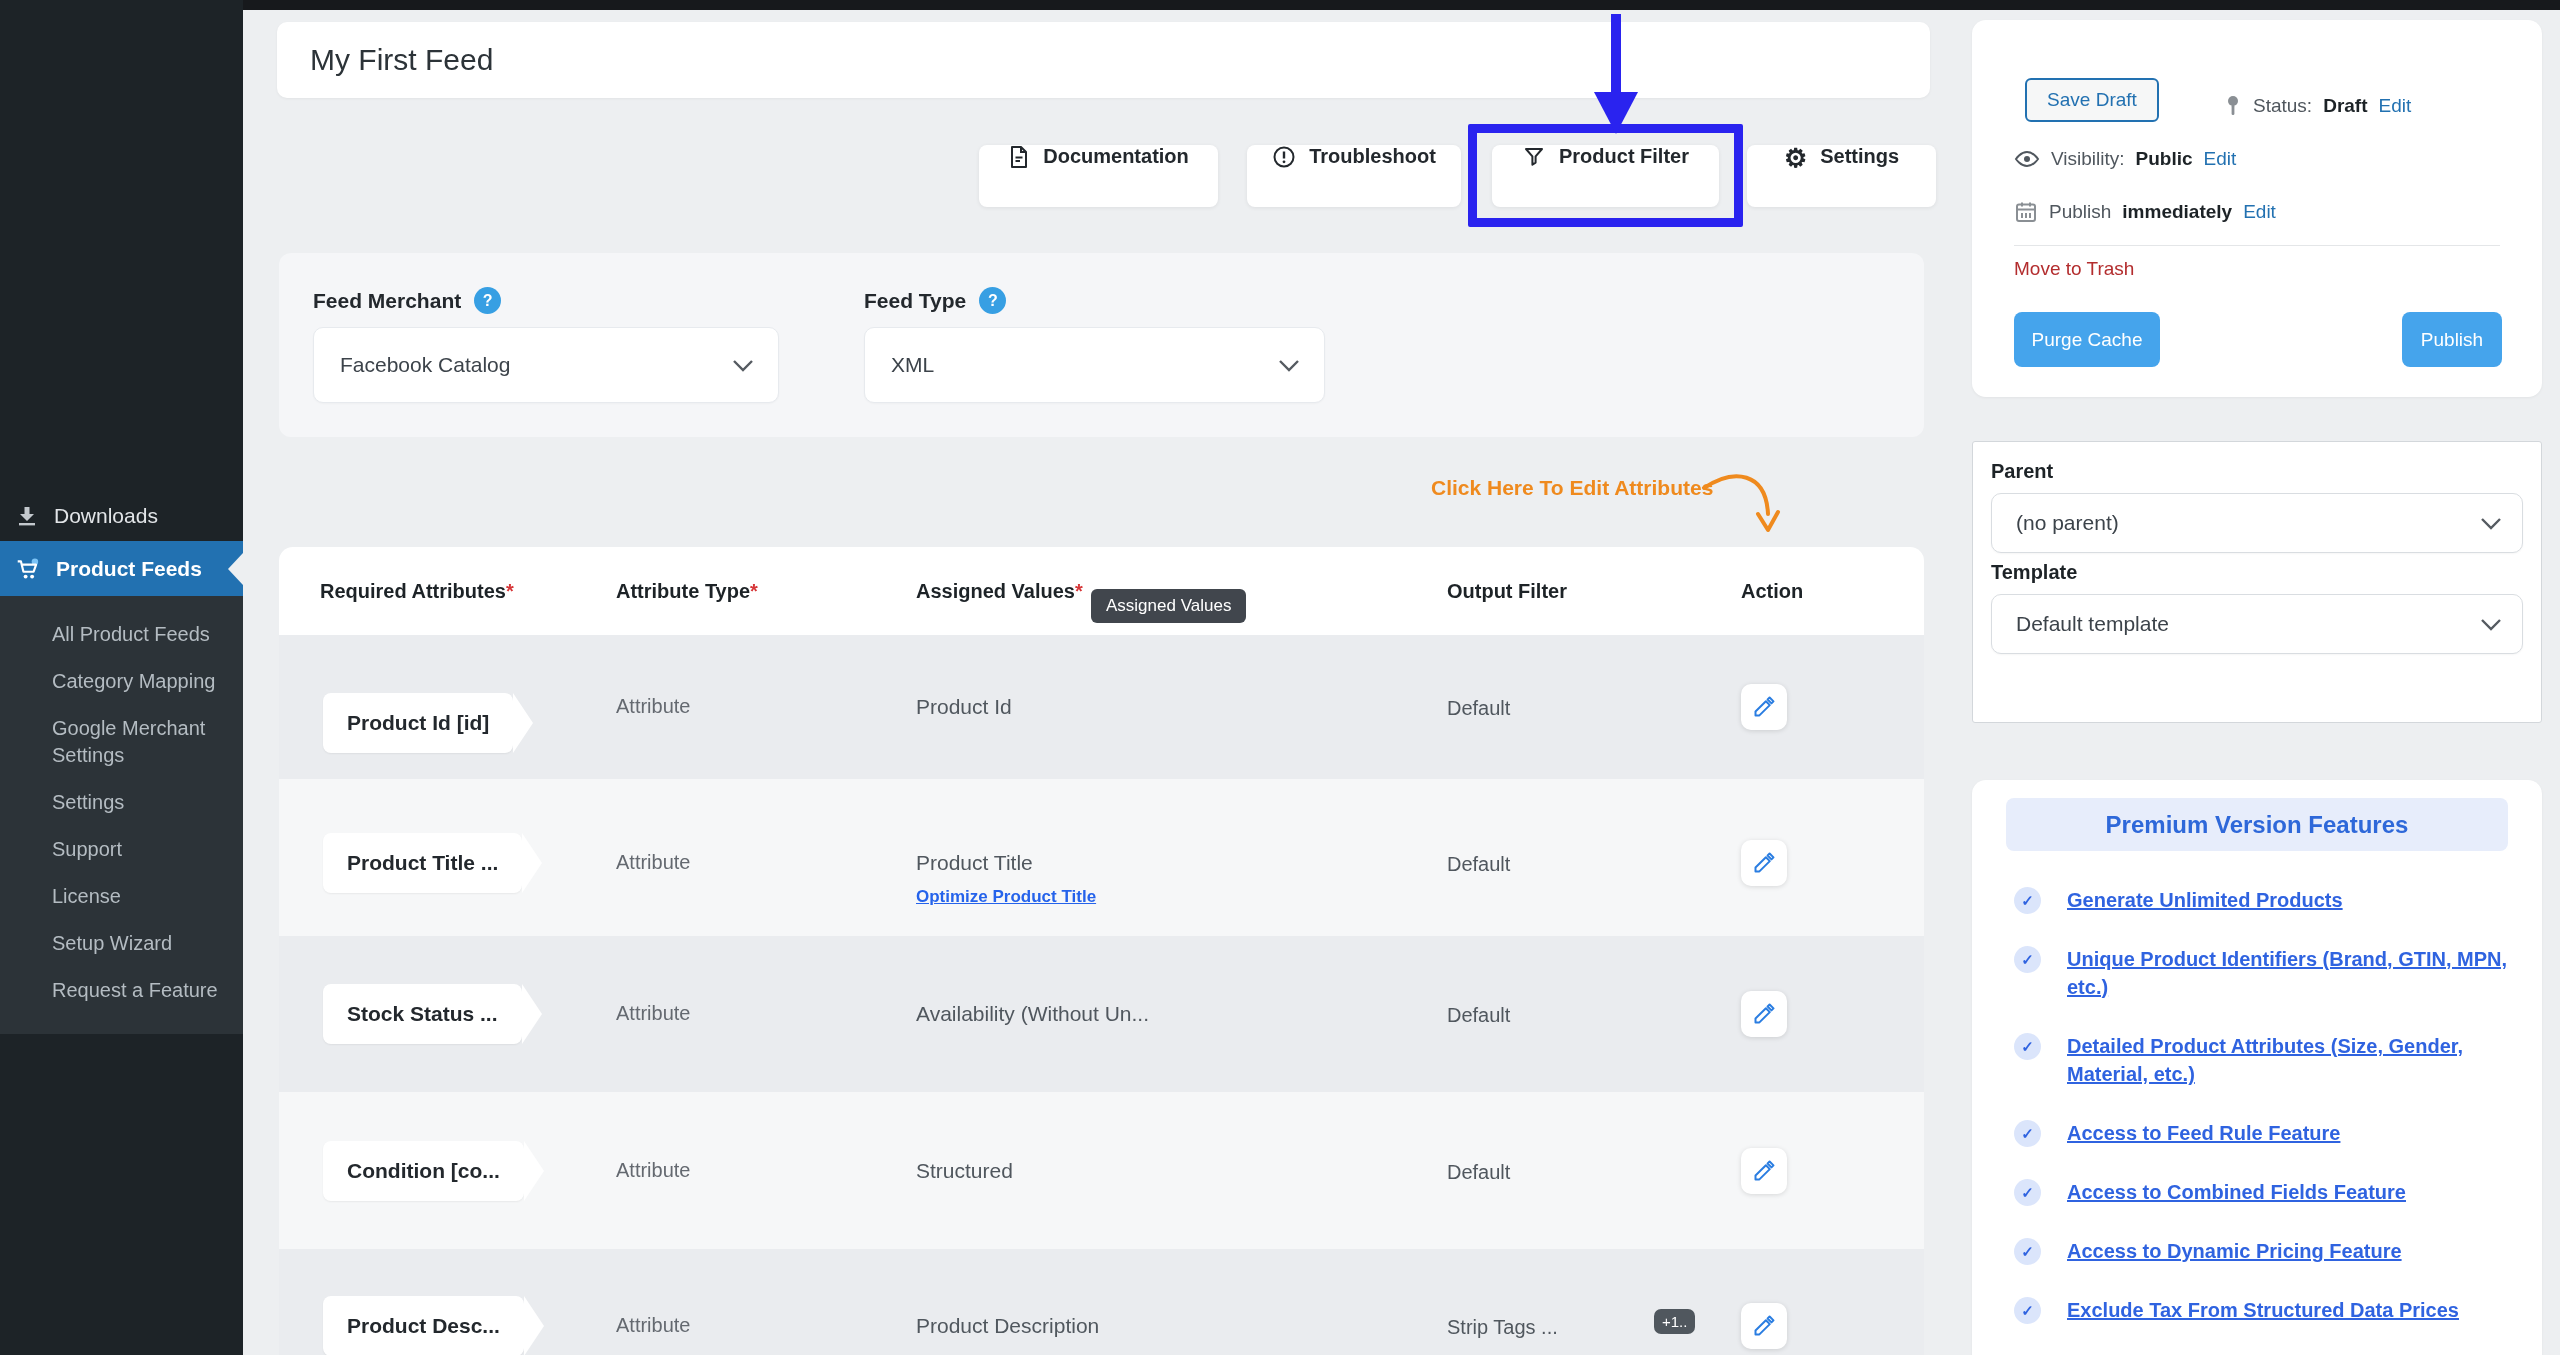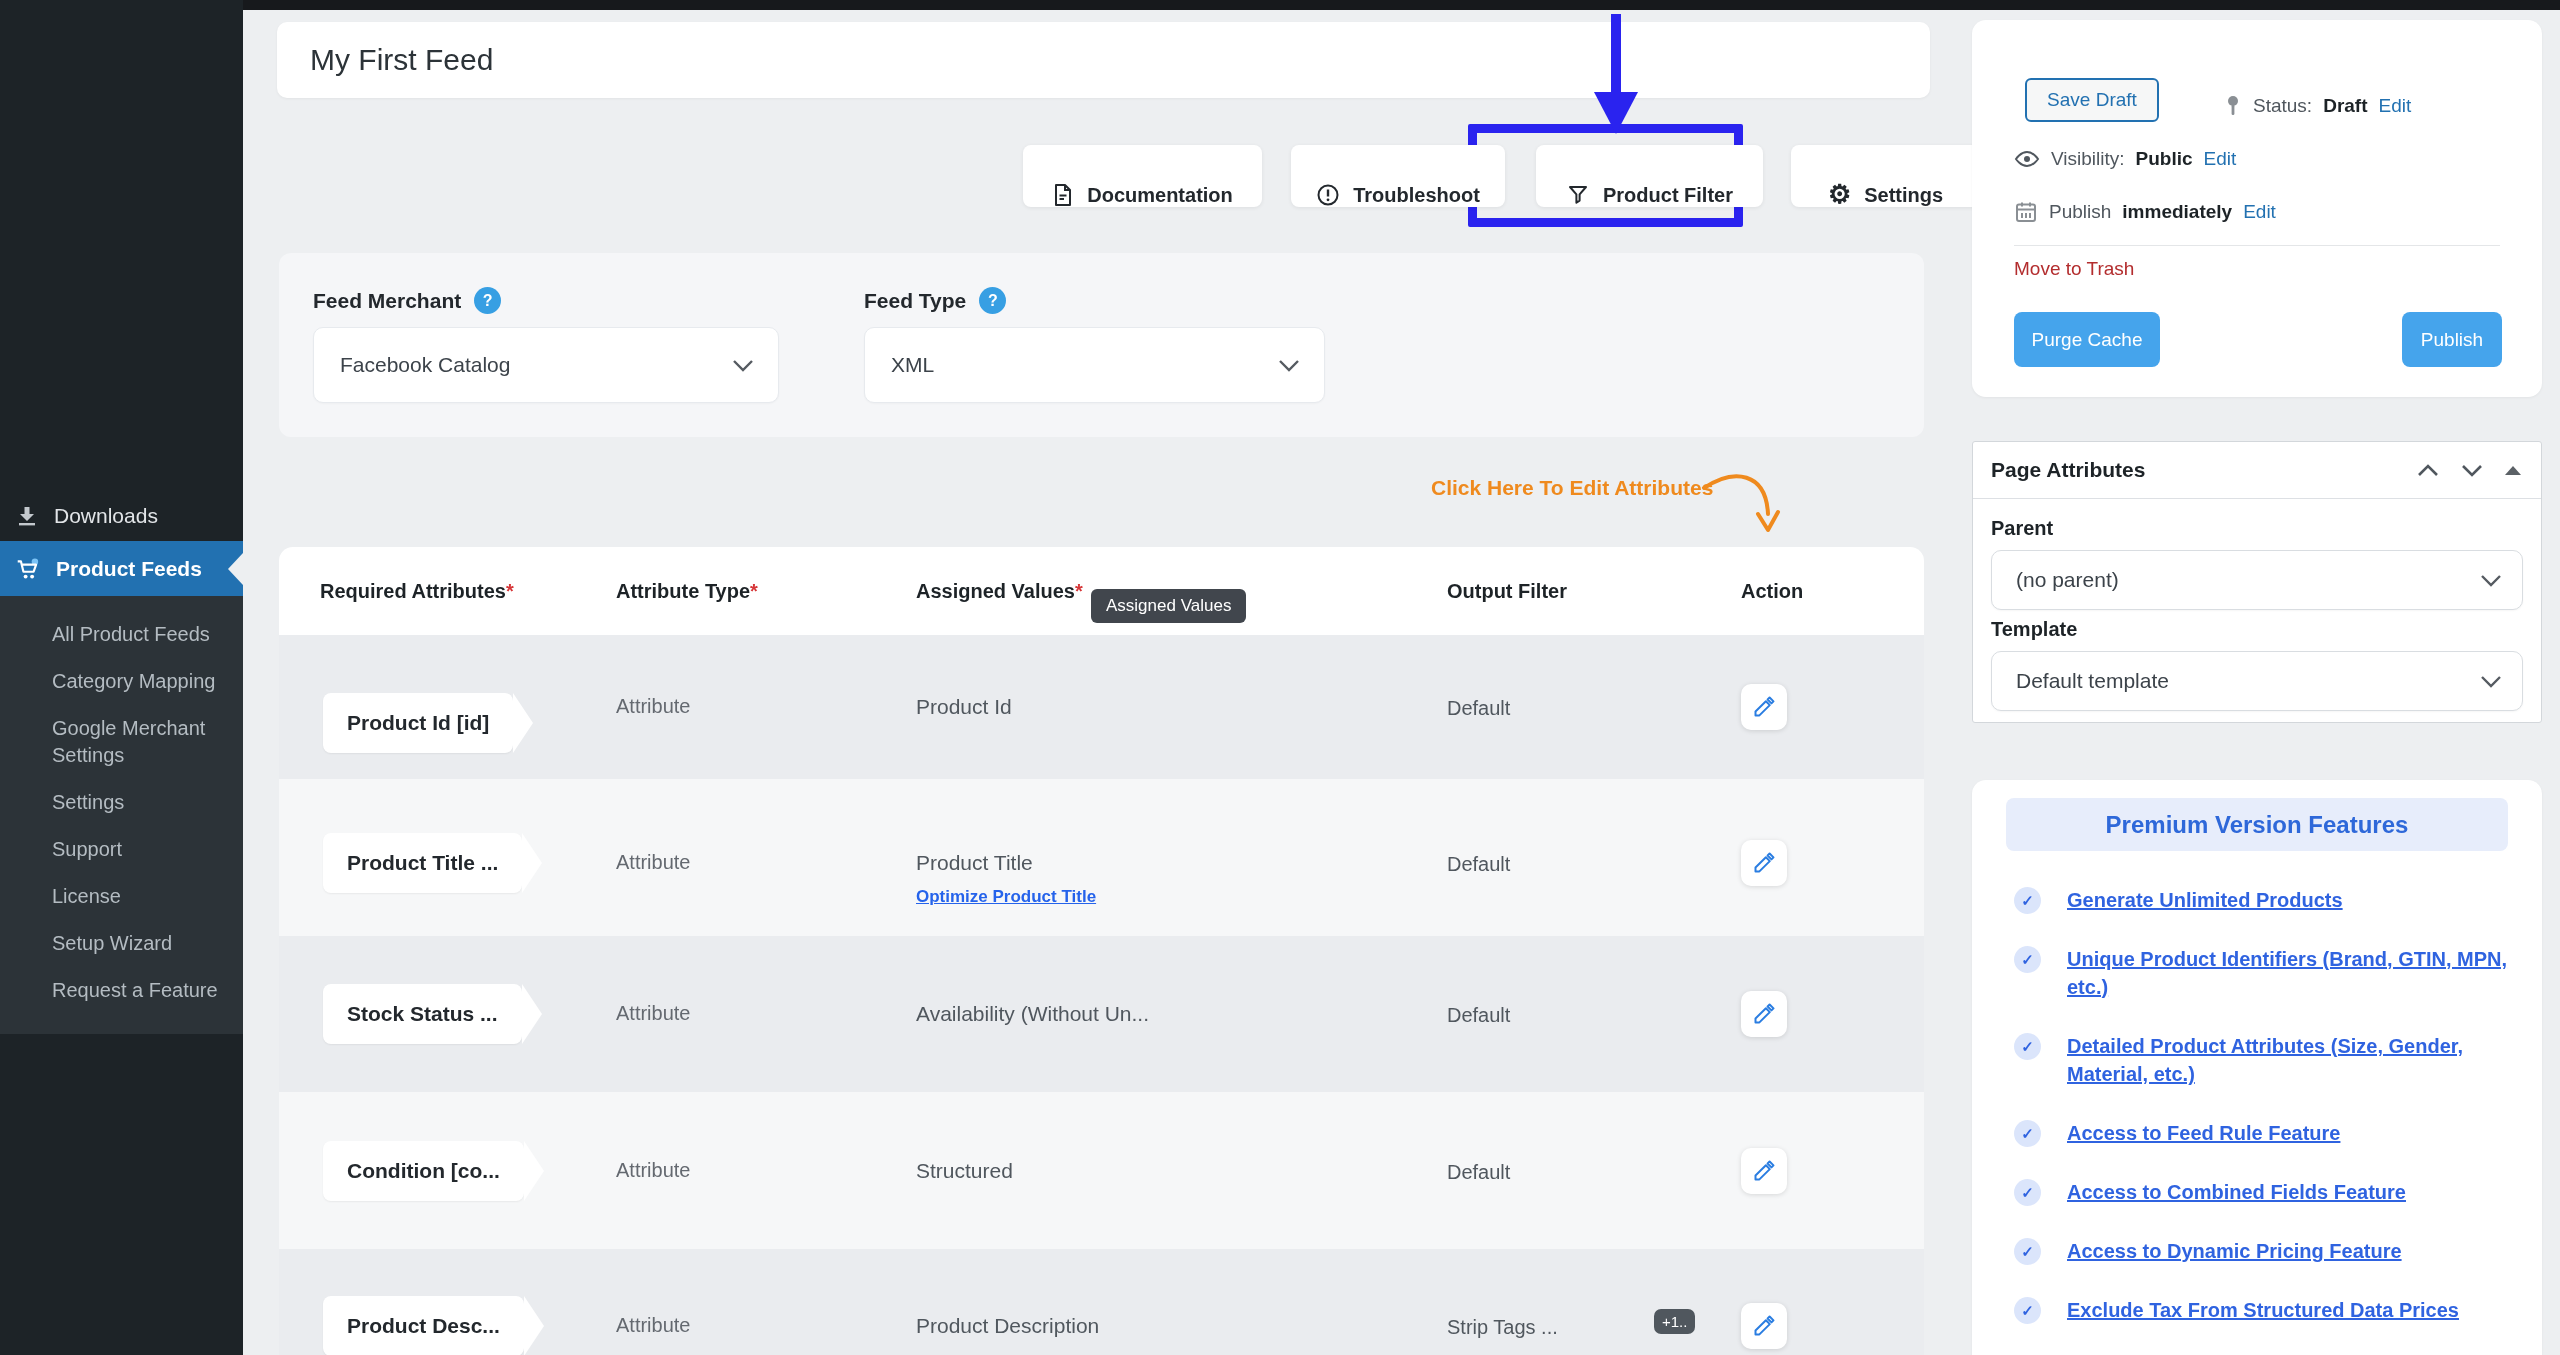--- a/index.html
+++ b/index.html
@@ -26,22 +26,22 @@
   
   #topbar { left:243px; top:0; width:2317px; height:10px; background:#17191c; }
 
   
   #title-card { left:277px; top:22px; width:1653px; height:76px; background:#fff; border-radius:10px;
     box-shadow:0 1px 3px rgba(0,0,0,.05); display:flex; align-items:center; padding-left:33px;
     font-size:30px; color:#2c3338; }
 
   
   .tbtn { position:absolute; top:145px; height:62px; background:#fff; border-radius:8px;
-    box-shadow:0 1px 4px rgba(0,0,0,.07); display:flex; align-items:flex-end; justify-content:center; gap:13px;
-    font-size:20px; font-weight:600; color:#23282d; cursor:pointer;margin-left:44px; }
+    box-shadow:0 1px 4px rgba(0,0,0,.07); display:flex; align-items:flex-start; justify-content:center; gap:13px;
+    font-size:20px; font-weight:600; color:#23282d; cursor:pointer; }
   #btn-doc { left:979px; width:239px; }
   #btn-trouble { left:1247px; width:214px; }
   #btn-filter { left:1492px; width:227px; }
   #btn-settings { left:1747px; width:189px; }
   #filter-box { left:1468px; top:124px; width:275px; height:103px; border:9px solid #2a23ef; border-radius:2px; }
   #filter-arrow { left:1586px; top:14px; width:60px; height:122px; }
   .gear-glyph { font-size:26px; line-height:1; color:#23282d; }
 
   
   #merchant-panel { left:279px; top:253px; width:1645px; height:184px; background:#f5f6f8; border-radius:12px; }
@@ -363,36 +363,20 @@
     <span class="edit-link">Edit</span>
   </div>
 
   <div id="pub-divider"></div>
   <div id="move-trash">Move to Trash</div>
   <div class="blue-btn" id="purge-btn">Purge Cache</div>
   <div class="blue-btn" id="publish-btn">Publish</div>
 </div>
 
 <div id="pa-panel" class="abs">
-  <div id="pa-header">
-    <span>Page Attributes</span>
-    <span id="pa-controls">
-      <span class="ctl">
-        <svg width="22" height="13" viewBox="0 0 22 13">
-            <polyline points="2,11 11,2 20,11" fill="none" stroke="#50575e" stroke-width="2.6"></polyline>
-          </svg>
-      </span>
-      <span class="ctl">
-        <svg width="22" height="13" viewBox="0 0 22 13">
-            <polyline points="2,2 11,11 20,2" fill="none" stroke="#50575e" stroke-width="2.6"></polyline>
-          </svg>
-      </span>
-      <span class="ctl tri-up"></span>
-    </span>
-  </div>
   <div id="pa-body">
     <div class="pa-label">Parent</div>
     <div class="pa-dd">
       <span>(no parent)</span>
       <span>
         <svg width="22" height="13" viewBox="0 0 22 13">
             <polyline points="2,2 11,11 20,2" fill="none" stroke="#555b61" stroke-width="2.4"></polyline>
           </svg>
       </span>
     </div>

